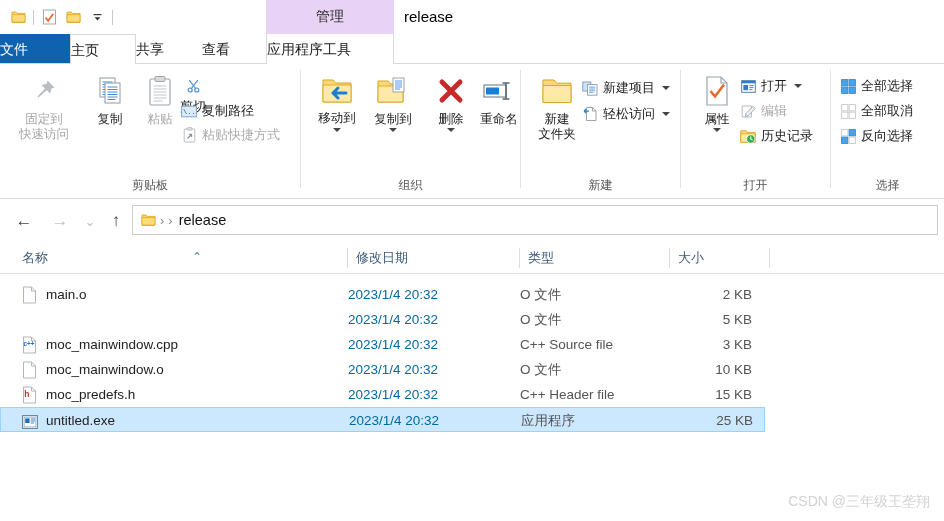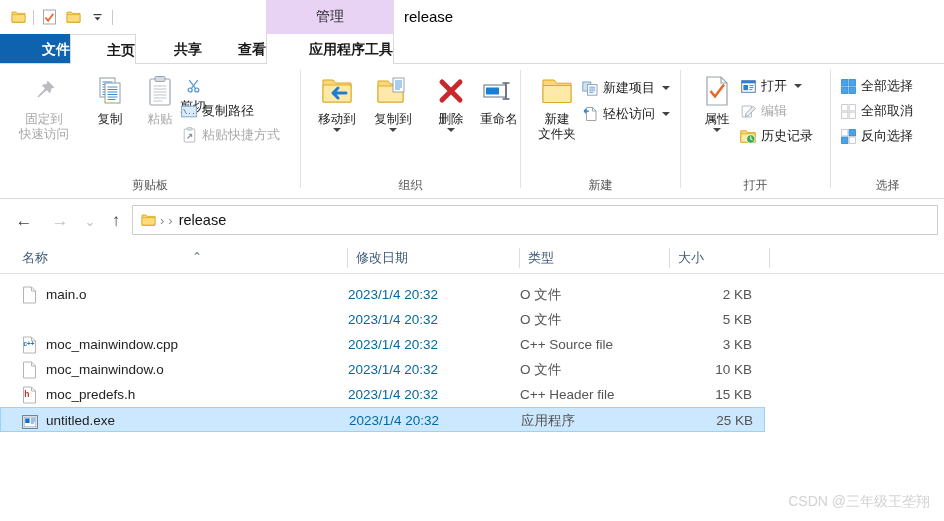--- a/index.html
+++ b/index.html
@@ -81,25 +81,24 @@
     position: absolute;
     left: 0; right: 0; bottom: 0;
     height: 1px;
     background: #d9d9d9;
   }
   .tab {
     position: absolute;
     top: 0;
     height: 30px;
     line-height: 30px;
-    text-align: right;
+    text-align: left;
     font-size: 14px;
     color: #1b1b1b;
     box-sizing: border-box;
-    font-weight: bold;
   }
   .tab.file {
     left: 0;
     width: 70px;
     background: #0f62ad;
     color: #ffffff;
   }
   .tab.active {
     background: #ffffff;
     border-left: 1px solid #d9d9d9;
@@ -451,21 +450,21 @@
       </span>
       <span>粘贴快捷方式</span>
     </div>
 
     <div class="rgroup-title">剪贴板</div>
   </div>
   <div class="rgroup-sep" style="left:300px;"></div>
 
   <div class="rgroup" style="left:301px;width:219px;">
 
-    <div class="bigbtn" style="left:4px;">
+    <div class="bigbtn" style="left:4px;font-family:Liberation Mono, monospace;">
       <div class="ic">
         <svg width="34" height="30" viewBox="0 0 34 30">
           <path d="M3 4h10l2.4 3H31v19H3z" fill="#ffd778" stroke="#d9a520" stroke-width="1"></path>
           <path d="M3 9h28v17H3z" fill="#ffe9a8" stroke="#d9a520" stroke-width="0.9"></path>
           <path d="M26 17H13m0 0l5-5m-5 5l5 5" stroke="#1a7fd4" stroke-width="3" fill="none" stroke-linecap="round" stroke-linejoin="round"></path>
         </svg>
       </div>
       <span class="lbl">移动到</span>
       <span class="caret-big"></span>
     </div>

